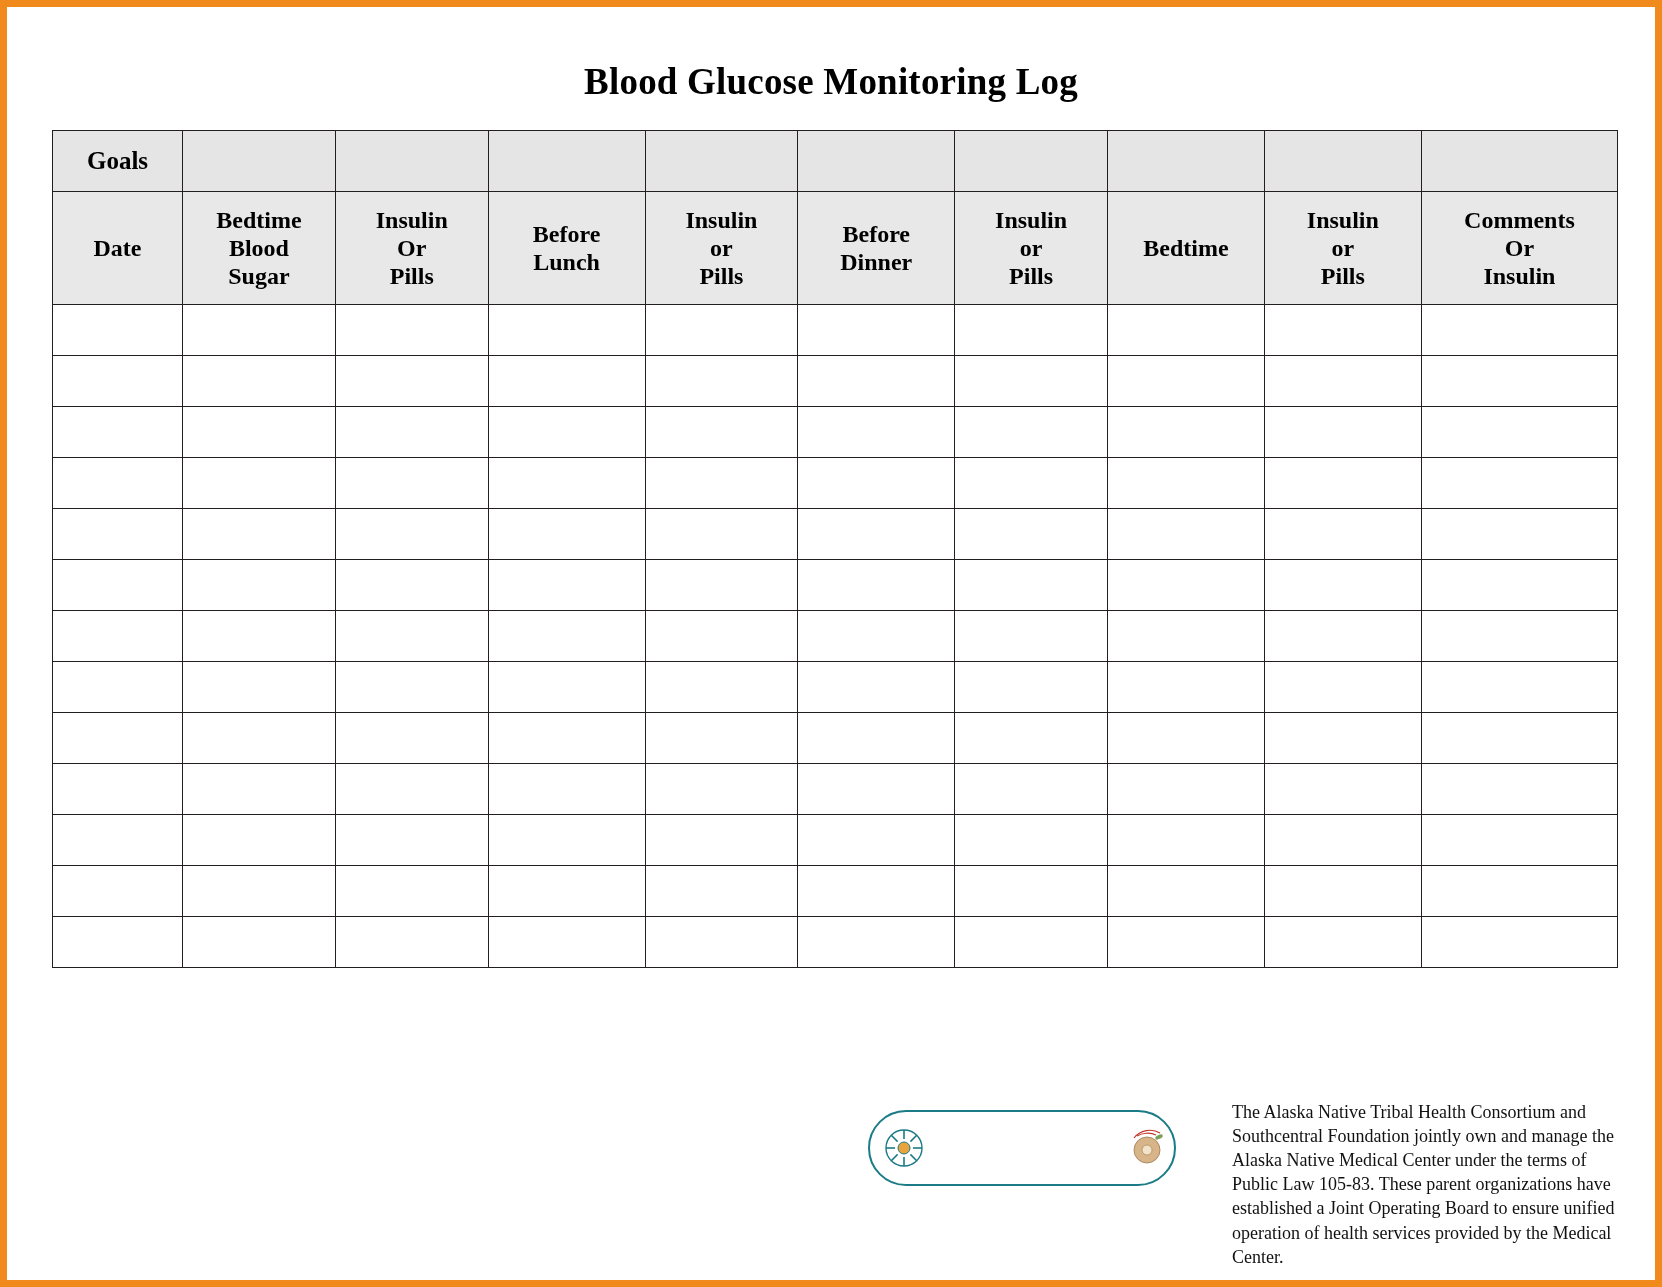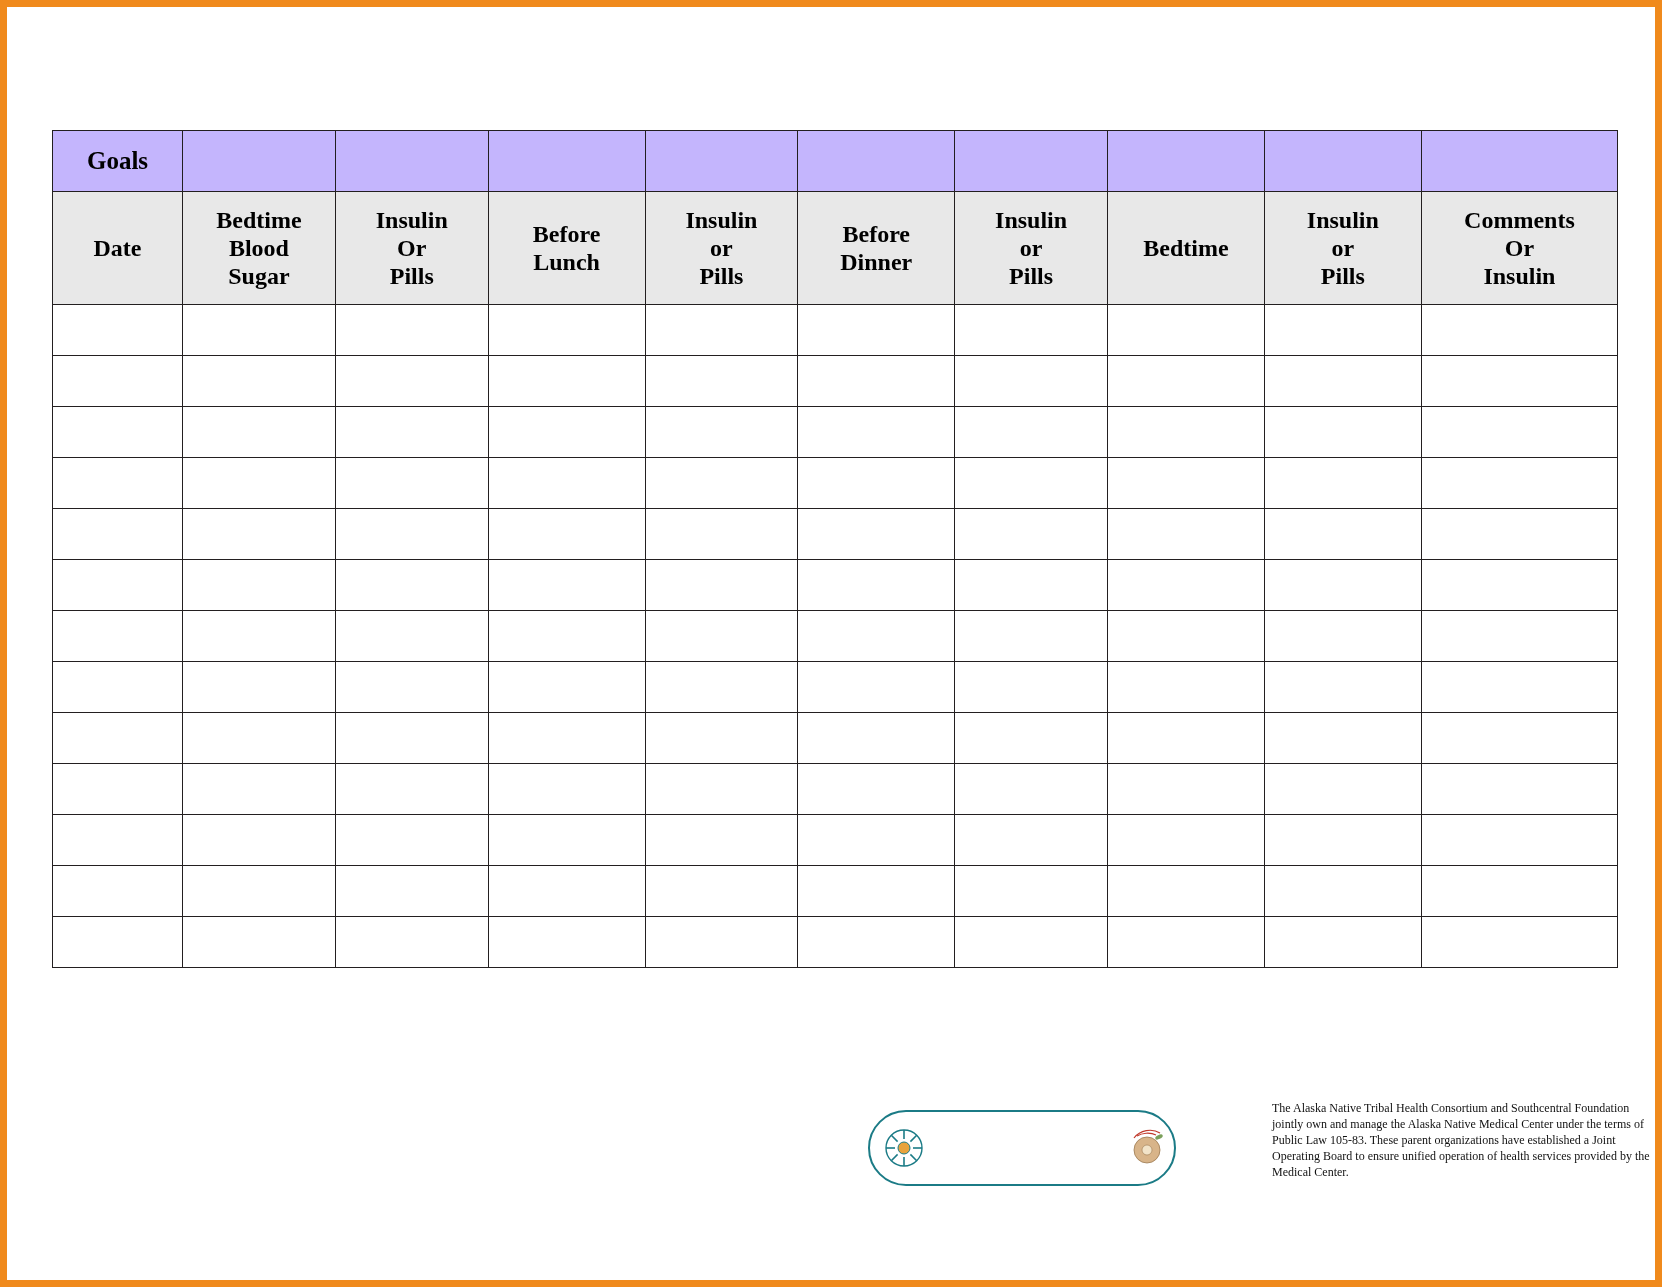--- a/index.html
+++ b/index.html
@@ -55,21 +55,21 @@
     padding: 0;
     text-align: center;
     vertical-align: middle;
     font-size: 24px;
     font-weight: bold;
     font-family: "Liberation Serif", serif;
     line-height: 1.18;
   }
   tr.goals-row td {
     height: 60px;
-    background: #c4b5fd;
+    background: #e5e5e5;
   }
   tr.goals-row td.goals-label {
     font-size: 25px;
   }
   tr.header-row td {
     height: 108px;
     background: #e8e8e8;
     padding: 2px 3px;
   }
   tr.data-row td {
@@ -133,32 +133,32 @@
     left: 258px;
     top: 14px;
     width: 42px;
     height: 48px;
   }
   .legal-text {
     position: absolute;
     left: 1232px;
     top: 1100px;
     width: 390px;
-    font-size: 12px;
+    font-size: 18px;
     line-height: 1.34;
     color: #111;
     font-family: "Liberation Serif", serif;
-    margin-left: 40px;
   }
 </style>
 </head>
 <body>
 
 <div class="sheet">
 
+  <div class="doc-title">Blood Glucose Monitoring Log</div>
 
   <table class="log-table">
     <colgroup>
       <col style="width:126px">
       <col style="width:148px">
       <col style="width:148px">
       <col style="width:152px">
       <col style="width:148px">
       <col style="width:152px">
       <col style="width:148px">

